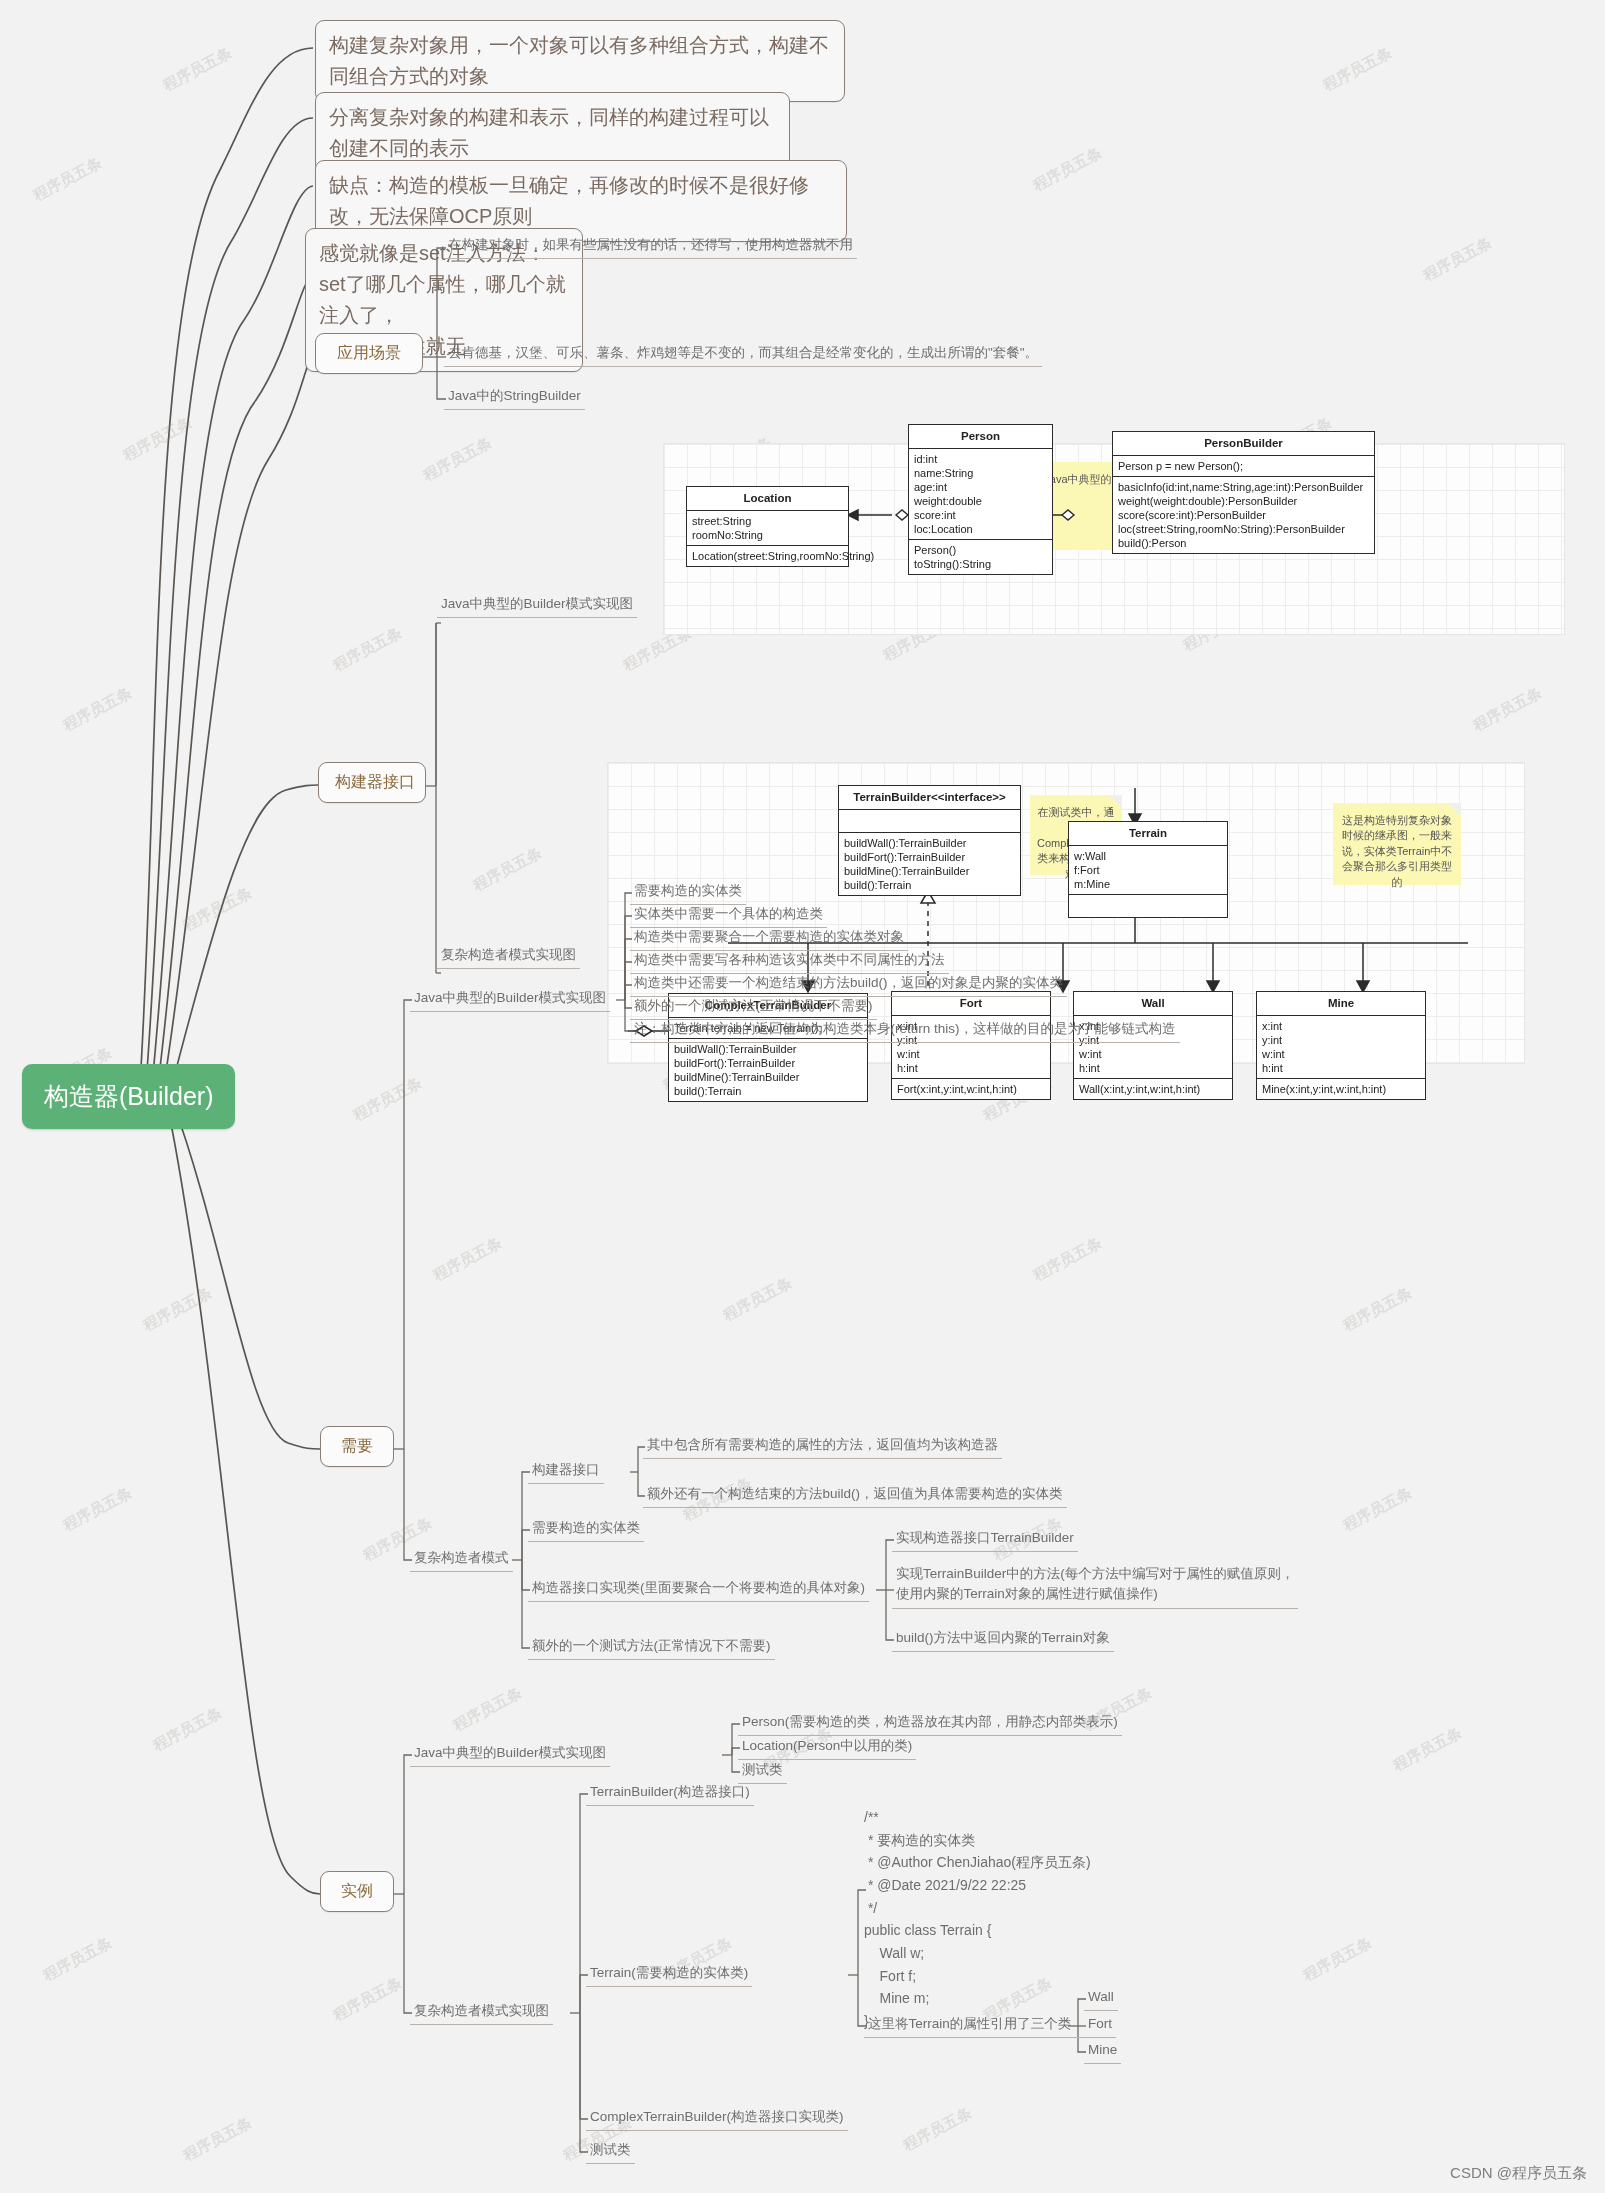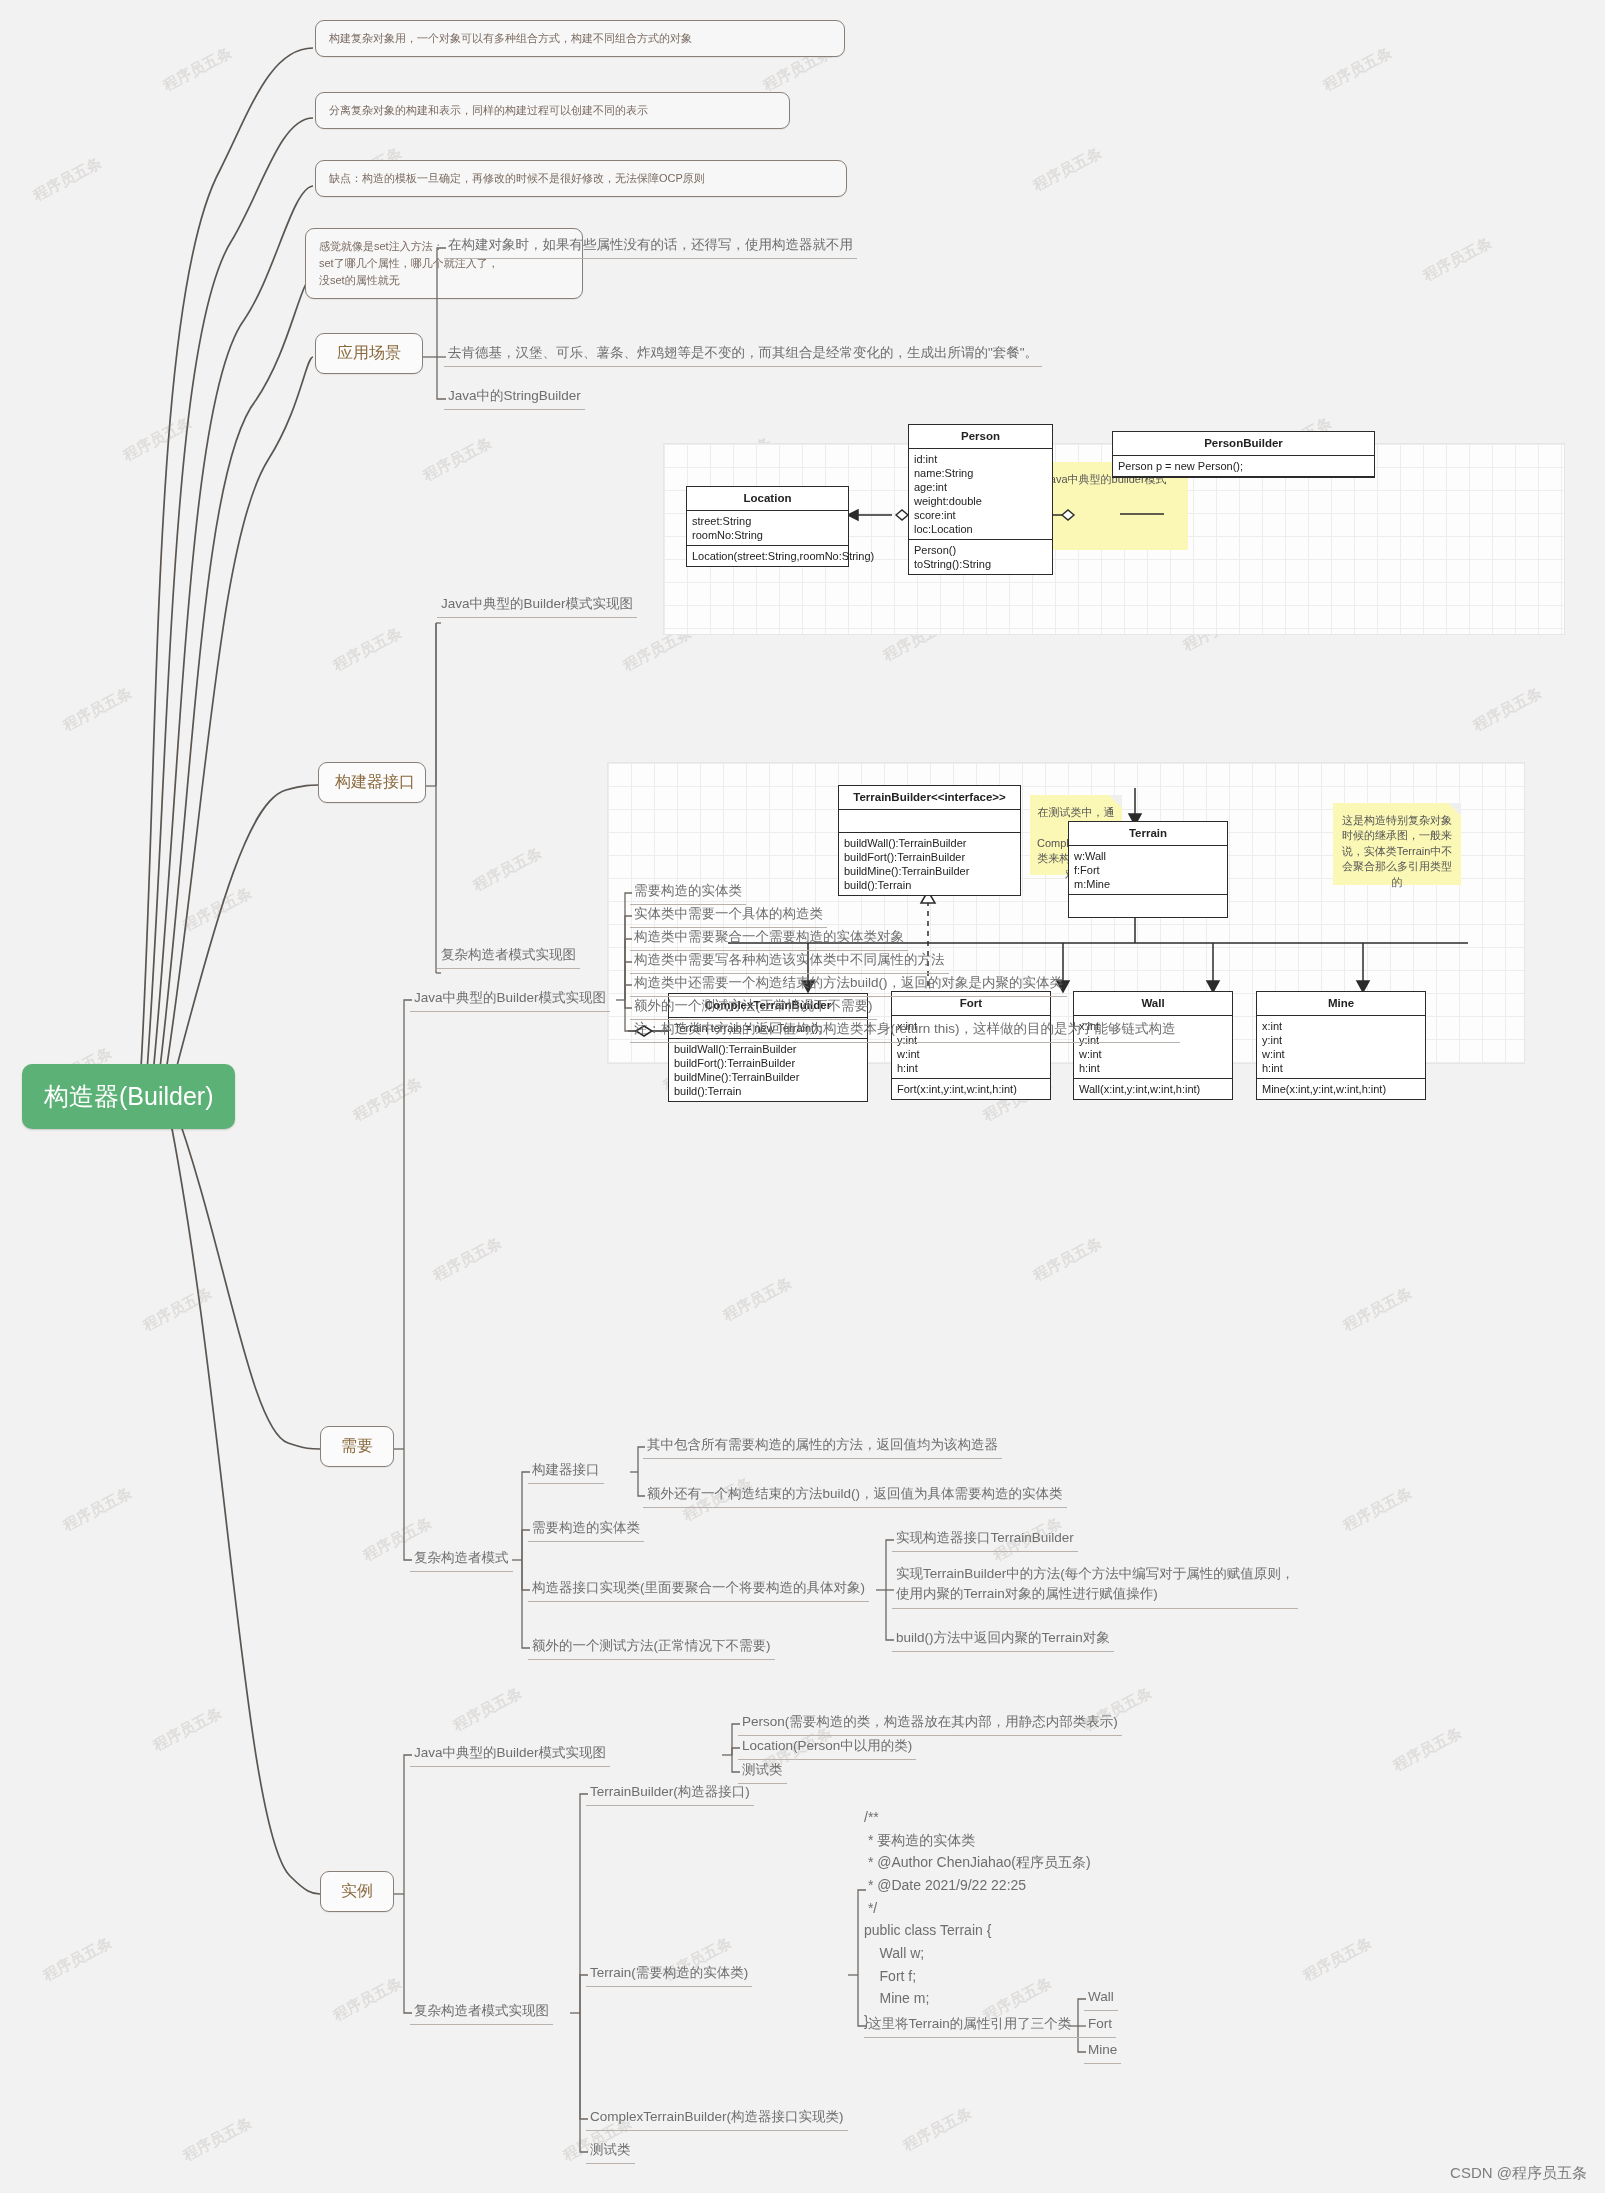--- a/index.html
+++ b/index.html
@@ -24,21 +24,21 @@
     font-size:25px;
     padding:16px 22px;
     white-space:nowrap;
     box-shadow:0 1px 2px rgba(0,0,0,.18);
   }
   .box-node{
     background:#f7f7f7;
     border:1.6px solid #8a7f77;
     border-radius:9px;
     color:#7a6a60;
-    font-size:11px;
+    font-size:20px;
     padding:9px 13px;
     line-height:1.55;
     white-space:pre-line;
     box-shadow:0 1px 1px rgba(0,0,0,.06);
   }
   .pill-node{
     background:#fbfbfb;
     border:1.6px solid #8a7f77;
     border-radius:9px;
     color:#8a6a3e;
@@ -273,20 +273,25 @@
 weight:double
 score:int
 loc:Location</div>
       <div class="c">Person()
 toString():String</div>
     </div>
 
     <div class="uml-class" style="left:448px;top:-13px;width:263px;">
       <div class="t">PersonBuilder</div>
       <div class="c b">Person p = new Person();</div>
+      <div class="c">basicInfo(id:int,name:String,age:int):PersonBuilder
+weight(weight:double):PersonBuilder
+score(score:int):PersonBuilder
+loc(street:String,roomNo:String):PersonBuilder
+build():Person</div>
     </div>
   </div>
 
   <div class="uml-canvas" style="left:607px;top:762px;width:916px;height:300px;">
 
     <svg class="links" style="width:916px;height:300px;">
       <g fill="none" stroke="#2b2b2b" stroke-width="1.5">
 
         <path d="M320,128 L320,228" stroke-dasharray="5,5"></path>
         <path d="M320,128 l-7,12 l14,0 z" fill="#ffffff"></path>

